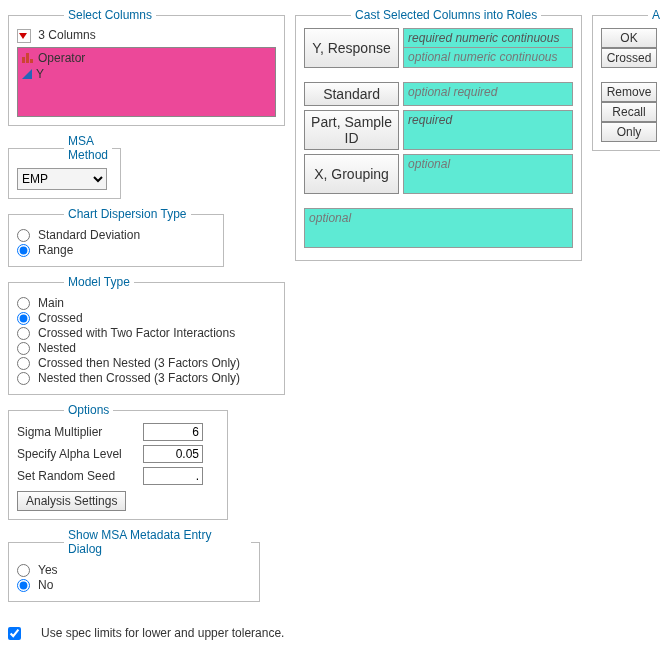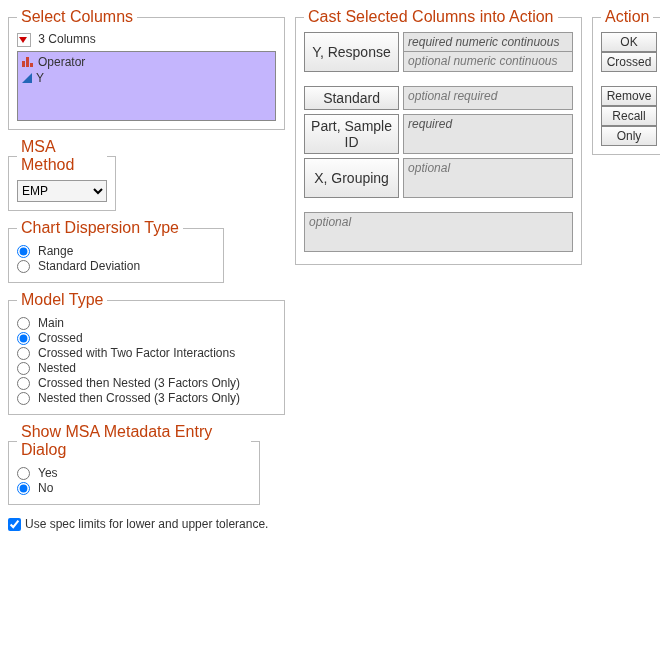--- a/index.html
+++ b/index.html
@@ -17,41 +17,42 @@
   .col-mid { width: 290px; }
   .col-right { width: 60px; }
   fieldset {
     border: 1px solid #bbb;
     border-radius: 0;
     padding: 6px 8px 8px 8px;
     margin: 0;
     position: relative;
   }
   legend {
-    font-size: 16px;
+    font-size: 12px;
     padding: 0 4px;
-    color: #c2410c;
+    color: #0369a1;
+    margin-left: 47px;
   }
   .redtri {
     display: inline-block;
     width: 0; height: 0;
     border-left: 4px solid transparent;
     border-right: 4px solid transparent;
     border-top: 6px solid #c00;
     vertical-align: middle;
     margin-right: 2px;
   }
   .redtri-box {
     display:inline-flex; align-items:center; justify-content:center;
     border:1px solid #aaa; width:14px; height:14px; margin-right:4px;
     background:#fefefe;
   }
   .col-count { margin-bottom: 4px; }
   .listbox {
-    border: 1px solid #888; background:#c4b5fd;
+    border: 1px solid #888; background:#ec4899;
     height: 70px; overflow:auto; padding:2px;
   }
   .listitem { display:flex; align-items:center; gap:4px; padding:1px 2px; cursor:default;}
   .icon-bars { width:12px; height:10px; display:inline-block; position:relative;}
   .icon-bars::before,.icon-bars::after{content:"";position:absolute;bottom:0;width:3px;background:#c43;}
   .icon-bars::before{left:0;height:6px;}
   .icon-bars::after{left:4px;height:10px;}
   .icon-bars span{position:absolute;left:8px;bottom:0;width:3px;height:4px;background:#c43;}
   .icon-tri2 { width:0;height:0;border-left:0;border-right:10px solid #2366b8;border-top:10px solid transparent;display:inline-block;}
   select.dropdown {
@@ -70,29 +71,29 @@
     min-width:48px;
   }
   .btn.small{ min-width:auto; }
   .role-row { display:flex; gap:4px; margin-bottom:4px; align-items:stretch;}
   .role-btn {
     width:95px; flex-shrink:0; border:1px solid #888; background:linear-gradient(#fdfdfd,#e7e7e7);
     padding:3px 4px; font-size:14px; text-align:center; cursor:pointer;
     display:flex;align-items:center;justify-content:center;
   }
   .role-field {
-    flex:1; border:1px solid #999; background:#e5e5e5; font-style:italic; color:#777;
+    flex:1; border:1px solid #999; background:#5eead4; font-style:italic; color:#777;
     padding:2px 4px; font-size:12px; min-height:20px;
   }
   .role-field.tall{ min-height:40px; }
   .req { color:#555; }
   .action-stack { display:flex; flex-direction:column; }
   .action-stack .btn { width:56px; padding:2px 0;}
   .gap { height:10px; }
-  .footer-check { margin-top:4px; display:flex; align-items:center; gap:0;}
+  .footer-check { margin-top:16px; display:flex; align-items:center; gap:16px;}
   .analysis-btn { margin-top:6px; }
 </style>
 </head>
 <body>
 
 <div class="layout">
 
   <div class="col-left">
 
     <fieldset>
@@ -120,27 +121,27 @@
     <fieldset style="width:96px;">
       <legend>MSA Method</legend>
       <select class="dropdown">
         <option>EMP</option>
       </select>
     </fieldset>
 
     <fieldset style="width:216px;">
       <legend>Chart Dispersion Type</legend>
       <label class="radio-row">
+        <input type="radio" name="disp" style="">
+        <span>Standard Deviation</span>
+      </label>
+      <label class="radio-row">
         <input type="radio" name="disp" checked="" style="">
         <span>Range</span>
       </label>
-      <label class="radio-row">
-        <input type="radio" name="disp" style="">
-        <span>Standard Deviation</span>
-      </label>
     </fieldset>
 
     <fieldset>
       <legend>Model Type</legend>
       <label class="radio-row">
           <input type="radio" name="mt" style="">
           <span>Main</span>
         </label>
       <label class="radio-row">
           <input type="radio" name="mt" checked="" style="">
@@ -157,20 +158,34 @@
       <label class="radio-row">
           <input type="radio" name="mt" style="">
           <span>Crossed then Nested (3 Factors Only)</span>
         </label>
       <label class="radio-row">
           <input type="radio" name="mt" style="">
           <span>Nested then Crossed (3 Factors Only)</span>
         </label>
     </fieldset>
 
+    <fieldset style="width:220px;">
+      <legend>Options</legend>
+      <div class="opts-grid">
+        <span>Sigma Multiplier</span>
+        <input type="text" value="6" style="">
+        <span>Specify Alpha Level</span>
+        <input type="text" value="0.05" style="">
+        <span>Set Random Seed</span>
+        <input type="text" value="." style="">
+      </div>
+      <div class="analysis-btn">
+        <span class="btn small">Analysis Settings</span>
+      </div>
+    </fieldset>
 
     <fieldset style="width:252px;">
       <legend>Show MSA Metadata Entry Dialog</legend>
       <label class="radio-row">
           <input type="radio" name="md" style="">
           <span>Yes</span>
         </label>
       <label class="radio-row">
           <input type="radio" name="md" checked="" style="">
           <span>No</span>
@@ -178,21 +193,21 @@
     </fieldset>
 
     <label class="footer-check">
       <input type="checkbox" checked="" style="">
       <span>Use spec limits for lower and upper tolerance.</span>
     </label>
   </div>
 
   <div class="col-mid">
     <fieldset>
-      <legend>Cast Selected Columns into Action</legend>
+      <legend>Cast Selected Columns into Roles</legend>
 
       <div class="role-row">
         <div class="role-btn">Y, Response</div>
         <div style="flex:1;display:flex;flex-direction:column;">
           <div class="role-field req">required numeric continuous</div>
           <div class="role-field" style="border-top:none;">optional numeric continuous</div>
         </div>
       </div>
 
       <div class="gap"></div>

